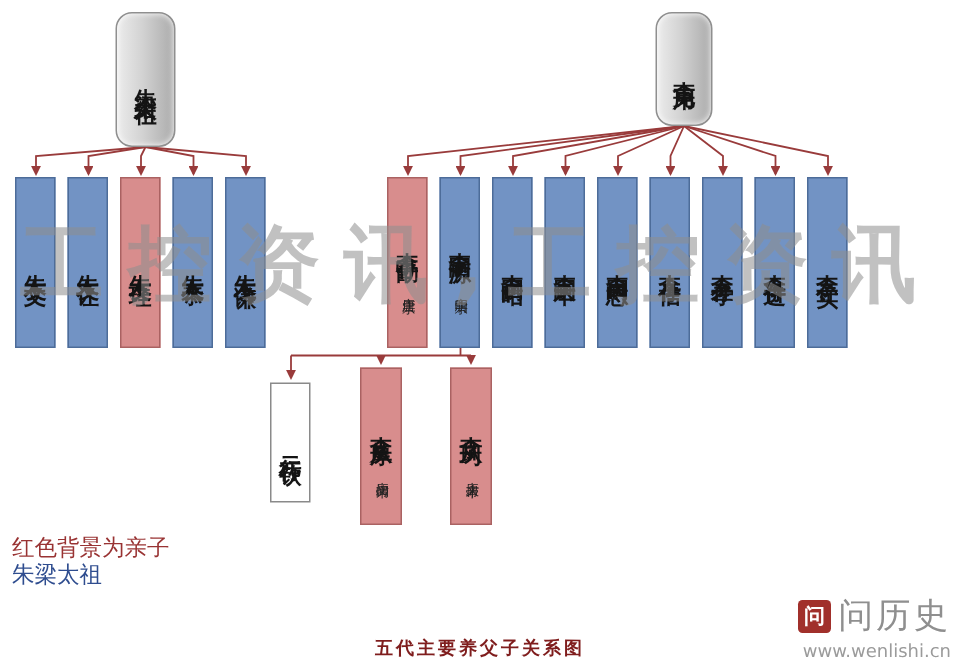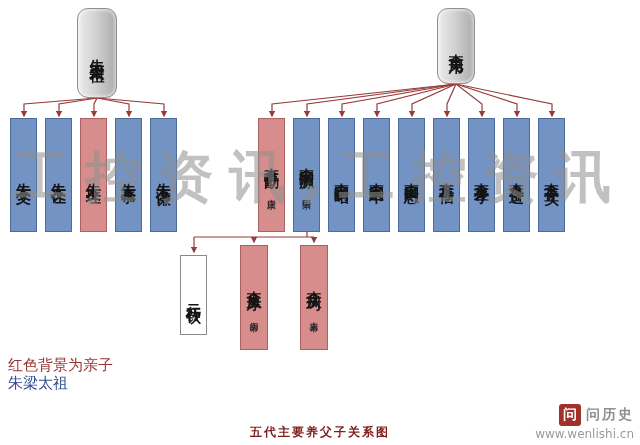--- a/index.html
+++ b/index.html
@@ -30,21 +30,21 @@
            font-size:12px; font-weight:700; letter-spacing:2px; color:#7f1d1d; }
 
   .overlay { position:absolute; left:0; top:146px; width:640px; z-index:10; text-align:center;
              font-size:56px; line-height:62px; font-weight:700; letter-spacing:16px;
              color:#8f8f8f; opacity:0.55; pointer-events:none; }
 
   .sitemark { position:absolute; right:6px; bottom:4px; z-index:11; text-align:right; }
   .sitemark-row { display:flex; align-items:center; justify-content:flex-end; gap:5px; }
   .sitelogo { width:22px; height:22px; background:#a1302b; color:#ffffff; font-size:14px;
               display:flex; align-items:center; justify-content:center; border-radius:3px; font-weight:700; }
-  .sitename { font-size:14px; color:#8f8f8f; font-weight:700; letter-spacing:2px; }
+  .sitename { font-size:23px; color:#8f8f8f; font-weight:400; letter-spacing:2px; }
   .siteurl  { font-size:12px; color:#9b9b9b; margin-top:1px;margin-left:44px; }
 </style>
 </head>
 <body>
 
 <div class="canvas">
 
   <svg class="connectors" viewBox="0 0 640 445" xmlns="http://www.w3.org/2000/svg">
     <defs>
       <marker id="arw" viewBox="0 0 10 10" refX="8" refY="5" markerWidth="5.5" markerHeight="5.5" orient="auto">

